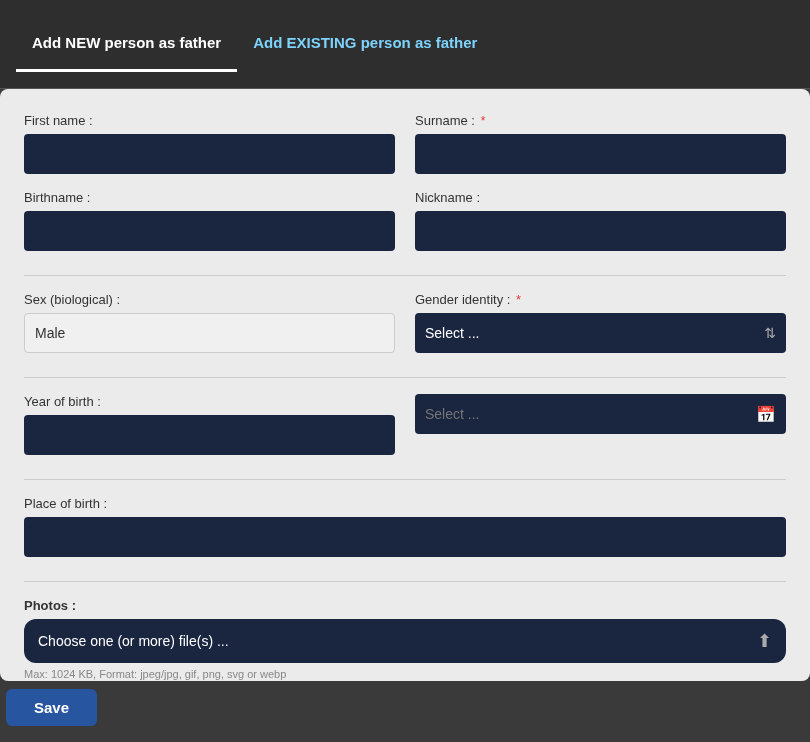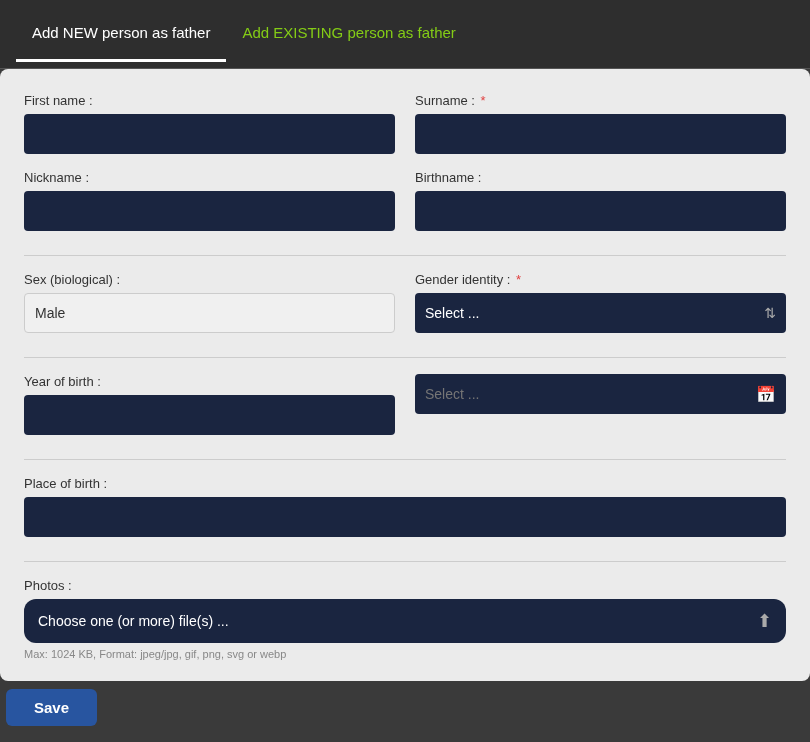--- a/index.html
+++ b/index.html
@@ -24,29 +24,30 @@
       width: 810px;
       height: 742px;
       background: #3a3a3a;
       display: flex;
       flex-direction: column;
     }
 
     .tab-bar {
       display: flex;
       flex-direction: row;
-      padding: 6px 16px;
+      padding: 16px 16px;
       background: #2e2e2e;
       border-bottom: 1px solid #555;
+      font-weight: bold;
     }
 
     .tab {
       padding: 18px 16px;
       font-size: 15px;
-      color: #84cc16;
+      color: #7dd3fc;
       cursor: pointer;
       border-bottom: 3px solid transparent;
       white-space: nowrap;
     }
 
     .tab.active {
       color: #ffffff;
       border-bottom: 3px solid #ffffff;
     }
 
@@ -154,20 +155,21 @@
       transform: translateY(-50%);
       color: #aaa;
       pointer-events: none;
       font-size: 16px;
     }
 
     .photos-label {
       font-size: 13px;
       color: #333;
       margin-bottom: 6px;
+      font-weight: bold;
     }
 
     .file-upload-btn {
       background: #1a2540;
       border: none;
       border-radius: 12px;
       height: 44px;
       display: flex;
       align-items: center;
       justify-content: space-between;
@@ -234,27 +236,27 @@
           <span>Surname :</span>
           <span class="required">*</span>
         </label>
         <input type="text" class="form-input" style="">
       </div>
     </div>
 
     <div class="form-row">
       <div class="form-field">
         <label>
+          <span>Birthname :</span>
+        </label>
+        <input type="text" class="form-input" style="">
+      </div>
+      <div class="form-field">
+        <label>
           <span>Nickname :</span>
-        </label>
-        <input type="text" class="form-input" style="">
-      </div>
-      <div class="form-field">
-        <label>
-          <span>Birthname :</span>
         </label>
         <input type="text" class="form-input" style="">
       </div>
     </div>
 
     <hr class="divider">
 
     <div class="form-row">
       <div class="form-field">
         <label>

